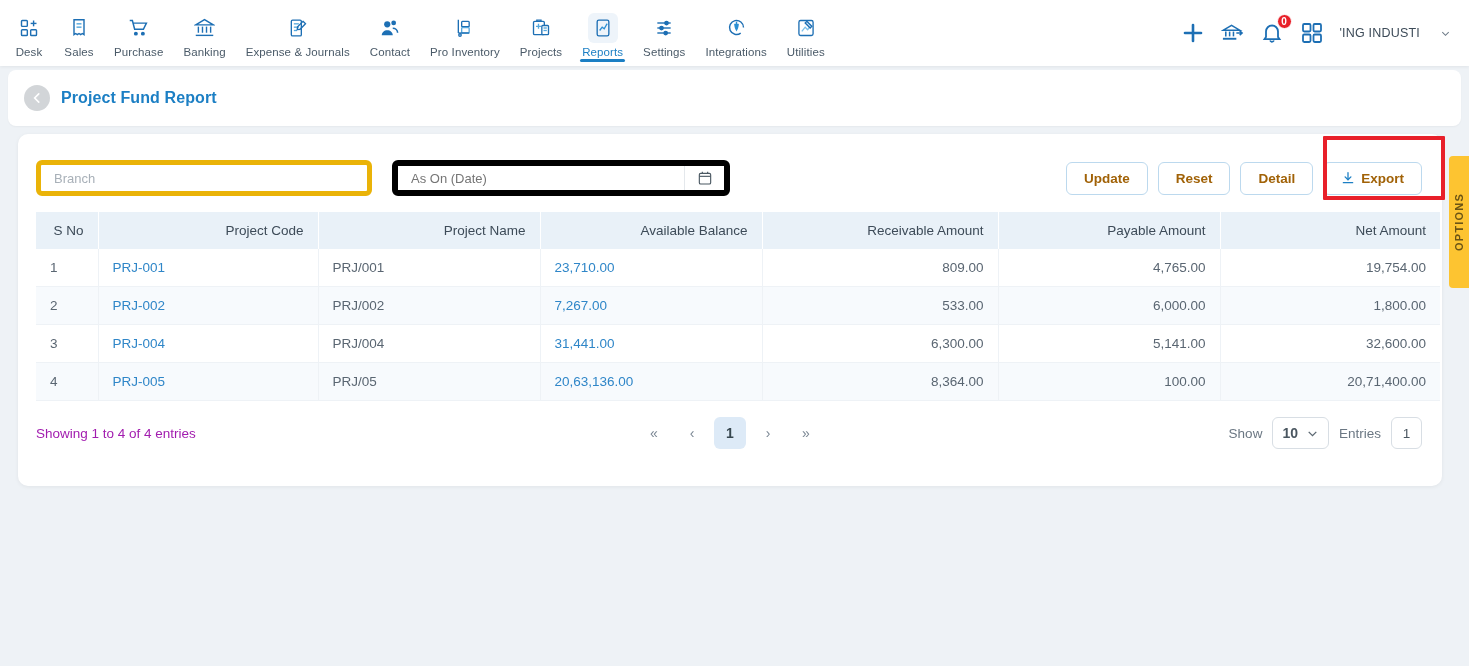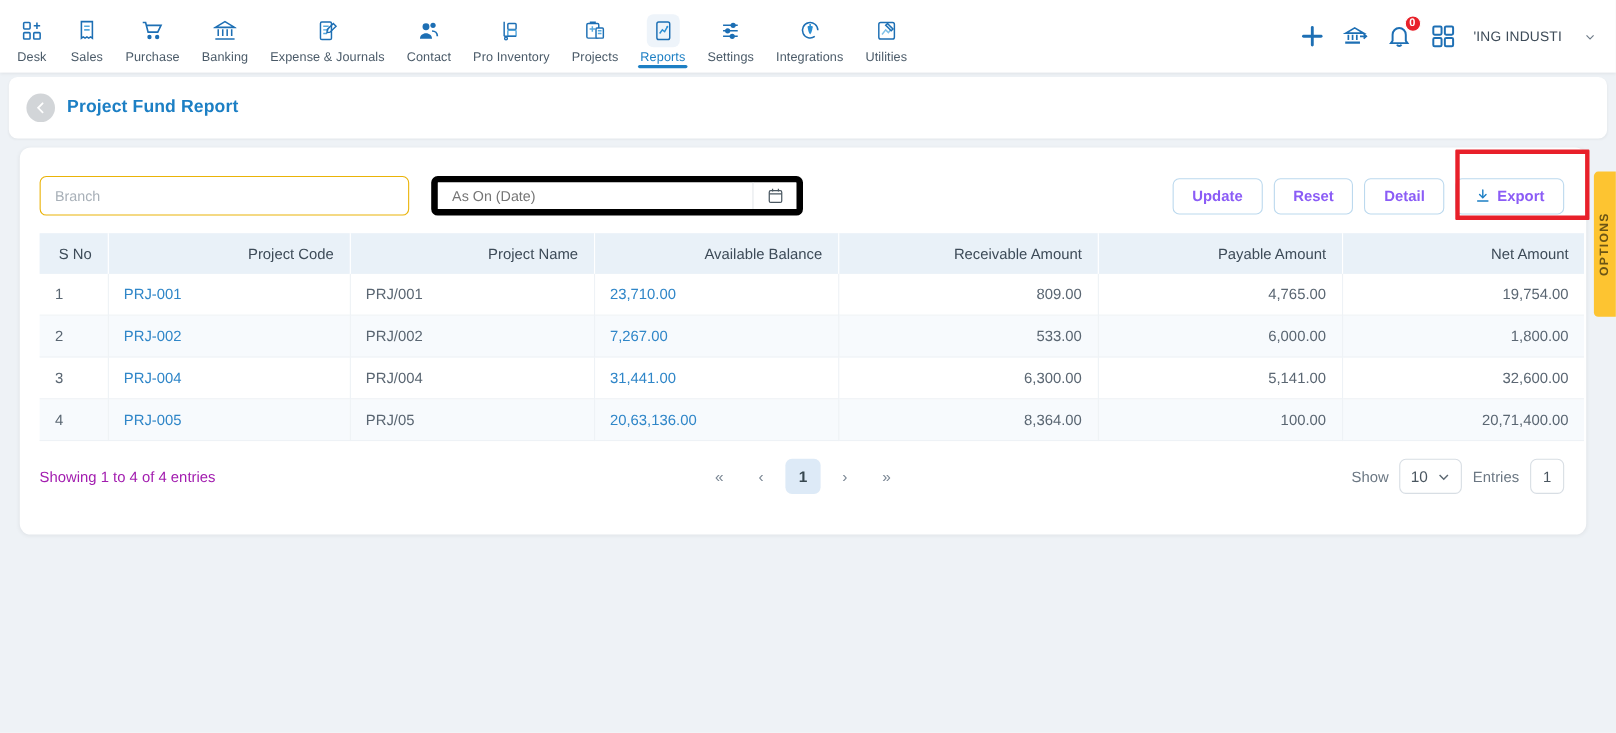--- a/index.html
+++ b/index.html
@@ -90,21 +90,21 @@
     box-shadow: 0 1px 4px rgba(0,0,0,0.06);
   }
 
   
   .filterbar {
     display: flex; align-items: center;
     padding: 18px 20px 0 18px;
     height: 70px;
   }
   .inp {
-    height: 36px; border: 1px solid #eab308; border-radius: 6px;
+    height: 36px; border: 5px solid #eab308; border-radius: 6px;
     background: #fff; font-size: 13px; color: #9aa3ac;
     padding: 0 13px; display: flex; align-items: center;
     font-family: "Liberation Sans", sans-serif;
     outline: none;
   }
   .inp::placeholder { color: #a8b0b8; }
   #branch-input { width: 336px; }
   .date-wrap {
     margin-left: 20px; display: flex; align-items: center;
     width: 338px; height: 36px;
@@ -118,21 +118,21 @@
   }
   .date-btn {
     width: 40px; height: 34px; display: flex; align-items: center; justify-content: center;
     border-left: 1px solid #e4e8ec; cursor: pointer; background: #fff;
   }
 
   .btn-group { margin-left: auto; display: flex; align-items: center; gap: 10px; }
   .btn {
     height: 33px; min-width: 68px; padding: 0 17px;
     border: 1px solid #bcd9ee; border-radius: 6px; background: #fff;
-    color: #8b5cf6; font-size: 13.5px; font-weight: bold;
+    color: #a16207; font-size: 13.5px; font-weight: bold;
     display: flex; align-items: center; justify-content: center; gap: 6px;
     cursor: pointer; font-family: "Liberation Sans", sans-serif;
     white-space: nowrap;
   }
 
   
   .highlight-box {
     position: absolute; left: 1305px; top: 2px;
     width: 122px; height: 64px;
     border: 4px solid #e8202a; border-radius: 1px;
@@ -185,21 +185,21 @@
   }
   .pg.active { background: #ddeaf7; color: #37474f; font-weight: bold; }
   .show-entries {
     margin-left: auto; display: flex; align-items: center; gap: 10px;
     font-size: 13.5px; color: #6b7783;
   }
   .select-box {
     display: flex; align-items: center; gap: 8px;
     border: 1px solid #d8dee4; border-radius: 6px;
     height: 32px; padding: 0 9px; cursor: pointer;
-    font-size: 14px; color: #4a5660;
+    font-size: 14px; color: #4a5660; font-weight: bold;
   }
   .entry-num {
     border: 1px solid #d8dee4; border-radius: 6px;
     height: 32px; width: 31px; display: flex;
     align-items: center; justify-content: center;
     font-size: 13.5px; color: #4a5660; cursor: pointer;
   }
 
   
   .options-tab {

